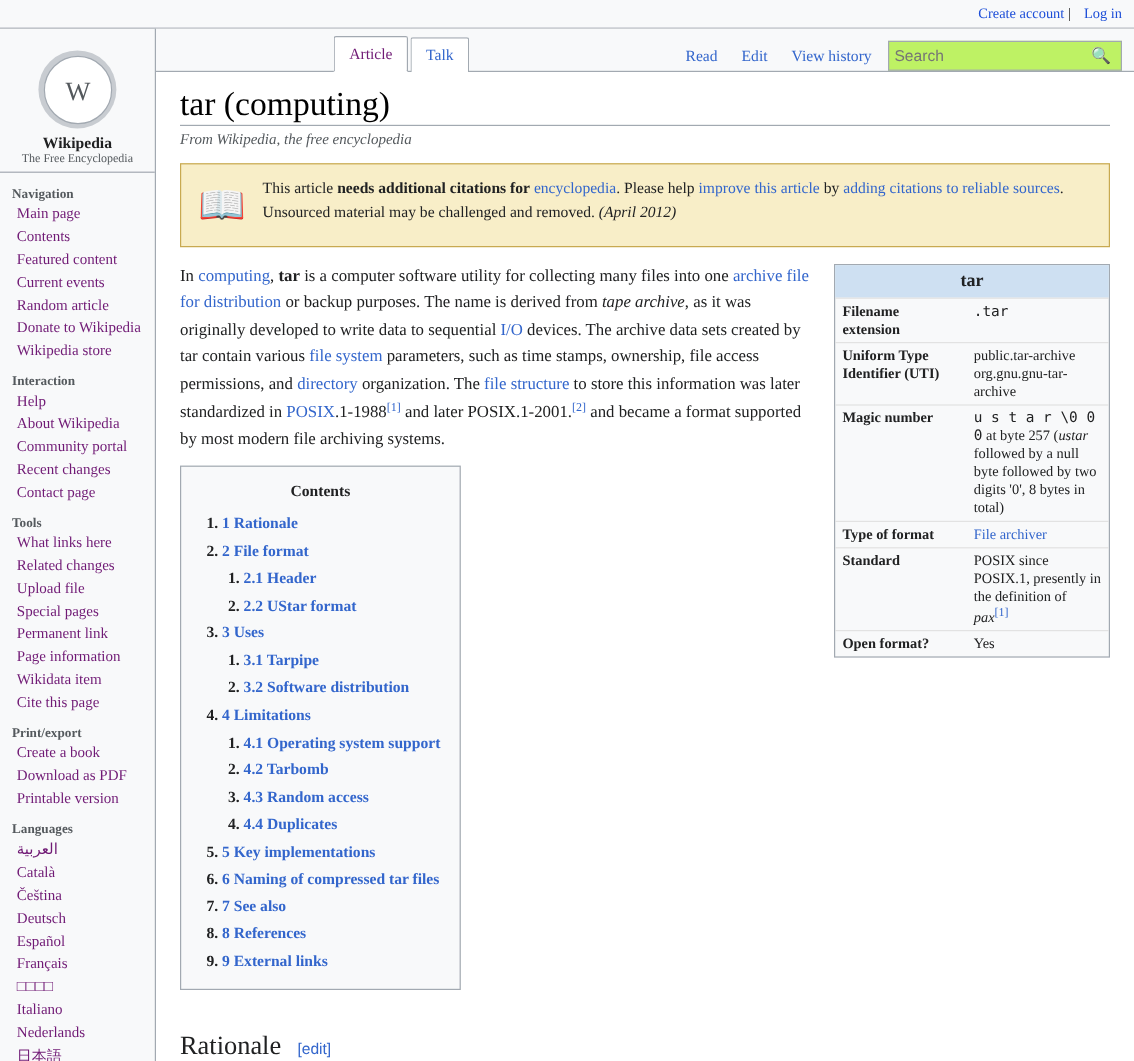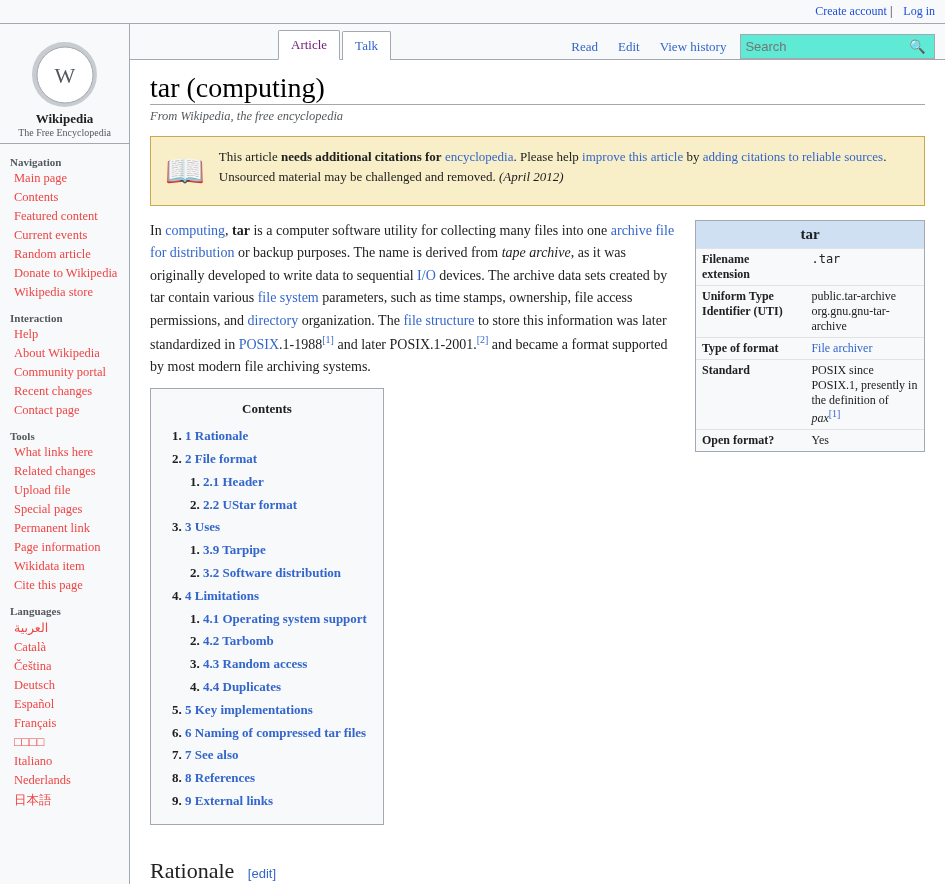--- a/index.html
+++ b/index.html
@@ -43,21 +43,21 @@
       font-size: 22px;
     }
     #sidebar .logo-title { font-family: 'Linux Libertine', Georgia, serif; font-size: 13px; font-weight: bold; color: #202122; }
     #sidebar .logo-sub { font-size: 10px; color: #54595d; }
 
     .sidebar-section { margin-bottom: 6px; }
     .sidebar-item {
       padding: 2px 10px 2px 14px;
       font-size: 12.5px;
     }
-    .sidebar-item a { color: #ef4444; }
+    .sidebar-item a { color: #701a75; }
     .sidebar-sub-header {
       font-size: 11px; font-weight: bold; color: #54595d;
       padding: 4px 10px 1px 10px;
     }
 
     
     #main { flex: 1; padding: 0; background: #fff; min-height: 884px; }
 
     
     #tab-bar {
@@ -88,21 +88,21 @@
       display: flex;
       align-items: center;
       padding-right: 10px;
       gap: 8px;
     }
     .tab-right { font-size: 13px; color: #3366cc; padding: 4px 6px; cursor: pointer; }
     .search-box {
       display: flex;
       align-items: center;
       border: 1px solid #a2a9b1;
-      background: #5eead4;
+      background: #bef264;
       padding: 2px 4px;
     }
     .search-box input {
       border: none; outline: none; font-size: 13px; width: 160px; background: transparent;
       color: #54595d;
     }
     .search-btn {
       background: none; border: none; cursor: pointer; padding: 2px 4px; color: #54595d;
     }
 
@@ -226,20 +226,26 @@
       <div class="sidebar-item"><a href="#">What links here</a></div>
       <div class="sidebar-item"><a href="#">Related changes</a></div>
       <div class="sidebar-item"><a href="#">Upload file</a></div>
       <div class="sidebar-item"><a href="#">Special pages</a></div>
       <div class="sidebar-item"><a href="#">Permanent link</a></div>
       <div class="sidebar-item"><a href="#">Page information</a></div>
       <div class="sidebar-item"><a href="#">Wikidata item</a></div>
       <div class="sidebar-item"><a href="#">Cite this page</a></div>
     </div>
 
+    <div class="sidebar-section">
+      <div class="sidebar-sub-header">Print/export</div>
+      <div class="sidebar-item"><a href="#">Create a book</a></div>
+      <div class="sidebar-item"><a href="#">Download as PDF</a></div>
+      <div class="sidebar-item"><a href="#">Printable version</a></div>
+    </div>
 
     <div class="sidebar-section">
       <div class="sidebar-sub-header">Languages</div>
       <div class="sidebar-item"><a href="#" style="font-family:sans-serif;">العربية</a></div>
       <div class="sidebar-item"><a href="#">Català</a></div>
       <div class="sidebar-item"><a href="#">Čeština</a></div>
       <div class="sidebar-item"><a href="#">Deutsch</a></div>
       <div class="sidebar-item"><a href="#">Español</a></div>
       <div class="sidebar-item"><a href="#">Français</a></div>
       <div class="sidebar-item"><a href="#">□□□□</a></div>
@@ -285,20 +291,24 @@
           <div class="infobox-title">tar</div>
           <table>
             <tbody>
                 <tr>
               <td class="label">Filename extension</td>
               <td class="value"><code>.tar</code></td>
             </tr>
             <tr>
               <td class="label">Uniform Type Identifier (UTI)</td>
               <td class="value">public.tar-archive<br>org.gnu.gnu-tar-archive</td>
+            </tr>
+            <tr>
+              <td class="label">Magic number</td>
+              <td class="value"><code>u s t a r \0 0 0</code> at byte 257 (<em>ustar</em> followed by a null byte followed by two digits '0', 8 bytes in total)</td>
             </tr>
             <tr>
               <td class="label">Type of format</td>
               <td class="value"><a href="#">File archiver</a></td>
             </tr>
             <tr>
               <td class="label">Standard</td>
               <td class="value">POSIX since POSIX.1, presently in the definition of <em>pax</em><a href="#"><sup>[1]</sup></a></td>
             </tr>
             <tr>
@@ -320,21 +330,21 @@
             <ol>
               <li><a href="#">1 Rationale</a></li>
               <li><a href="#">2 File format</a>
                 <ol>
                   <li><a href="#">2.1 Header</a></li>
                   <li><a href="#">2.2 UStar format</a></li>
                 </ol>
               </li>
               <li><a href="#">3 Uses</a>
                 <ol>
-                  <li><a href="#">3.9 Tarpipe</a></li>
+                  <li><a href="#">3.1 Tarpipe</a></li>
                   <li><a href="#">3.2 Software distribution</a></li>
                 </ol>
               </li>
               <li><a href="#">4 Limitations</a>
                 <ol>
                   <li><a href="#">4.1 Operating system support</a></li>
                   <li><a href="#">4.2 Tarbomb</a></li>
                   <li><a href="#">4.3 Random access</a></li>
                   <li><a href="#">4.4 Duplicates</a></li>
                 </ol>

